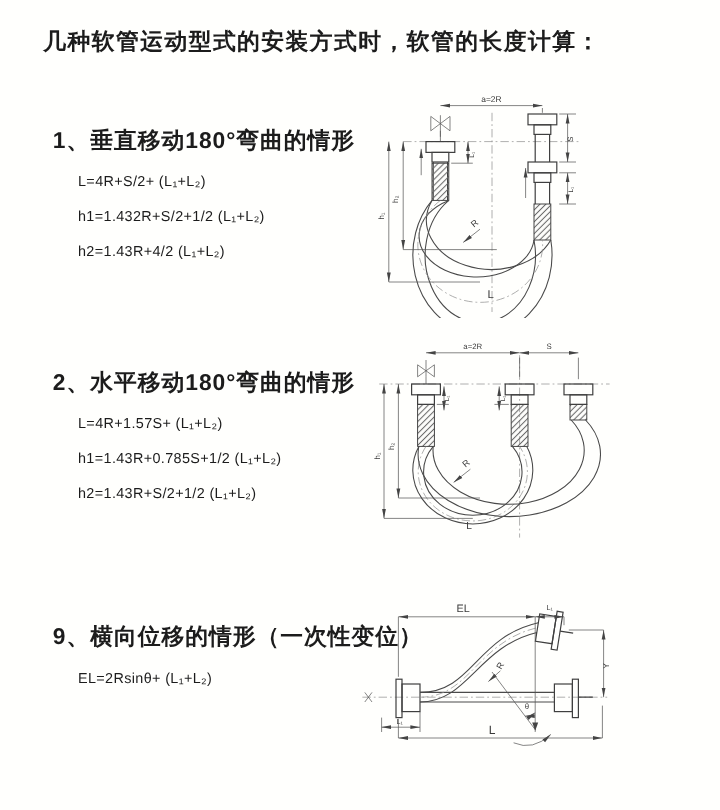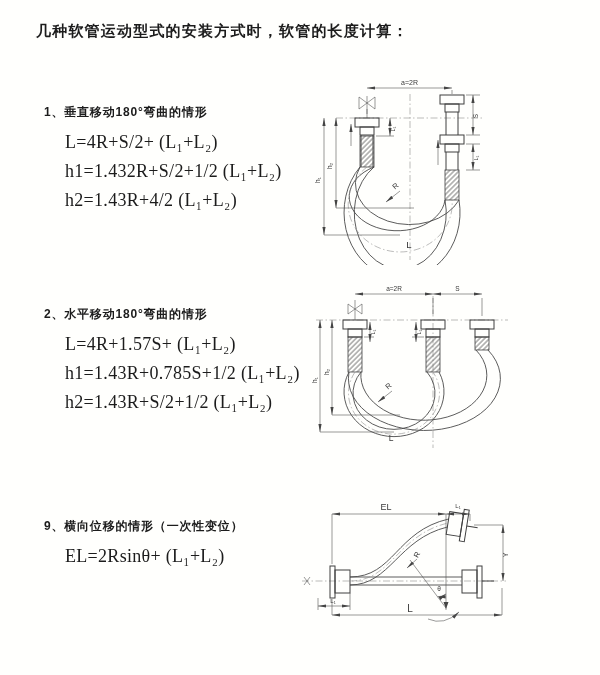--- a/index.html
+++ b/index.html
@@ -3,25 +3,25 @@
 <meta charset="utf-8">
 <style>
   html,body{margin:0;padding:0;}
   body{
     width:600px;height:675px;position:relative;overflow:hidden;
     background:#fffffd;color:#1c1c1c;
     font-family:"Liberation Sans","DejaVu Sans",sans-serif;
   }
   .title{
     position:absolute;left:36px;top:22px;margin:0;
-    font-size:15px;font-weight:700;letter-spacing:1.2px;font-family:Liberation Serif, serif;
+    font-size:19px;font-weight:700;letter-spacing:1.2px;font-family:Liberation Serif, serif;
   }
   .sec{position:absolute;left:44px;}
-  .sec-heading{font-size:12px;font-weight:700;letter-spacing:0.8px;margin:0 0 7px 0;}
-  .formula{font-size:18px;line-height:29px;margin:0 0 0 21px;letter-spacing:0.3px;white-space:pre;font-family:Liberation Serif, serif;}
+  .sec-heading{font-size:19px;font-weight:700;letter-spacing:0.8px;margin:0 0 7px 0;text-align:right;}
+  .formula{font-size:12px;line-height:29px;margin:0 0 0 21px;letter-spacing:0.3px;white-space:pre;}
   svg.diagram{position:absolute;}
   svg text{font-family:"Liberation Sans","DejaVu Sans",sans-serif;fill:#3a3a3a;}
   .ol{stroke:#3f3f3f;stroke-width:1;fill:none;}            
   .hl{stroke:#4a4a4a;stroke-width:0.9;fill:none;}          
   .tl{stroke:#555;stroke-width:0.6;fill:none;}             
   .cl{stroke:#8f8f8f;stroke-width:0.6;fill:none;stroke-dasharray:7 2.5 1.5 2.5;} 
 </style>
 </head>
 <body>
 

